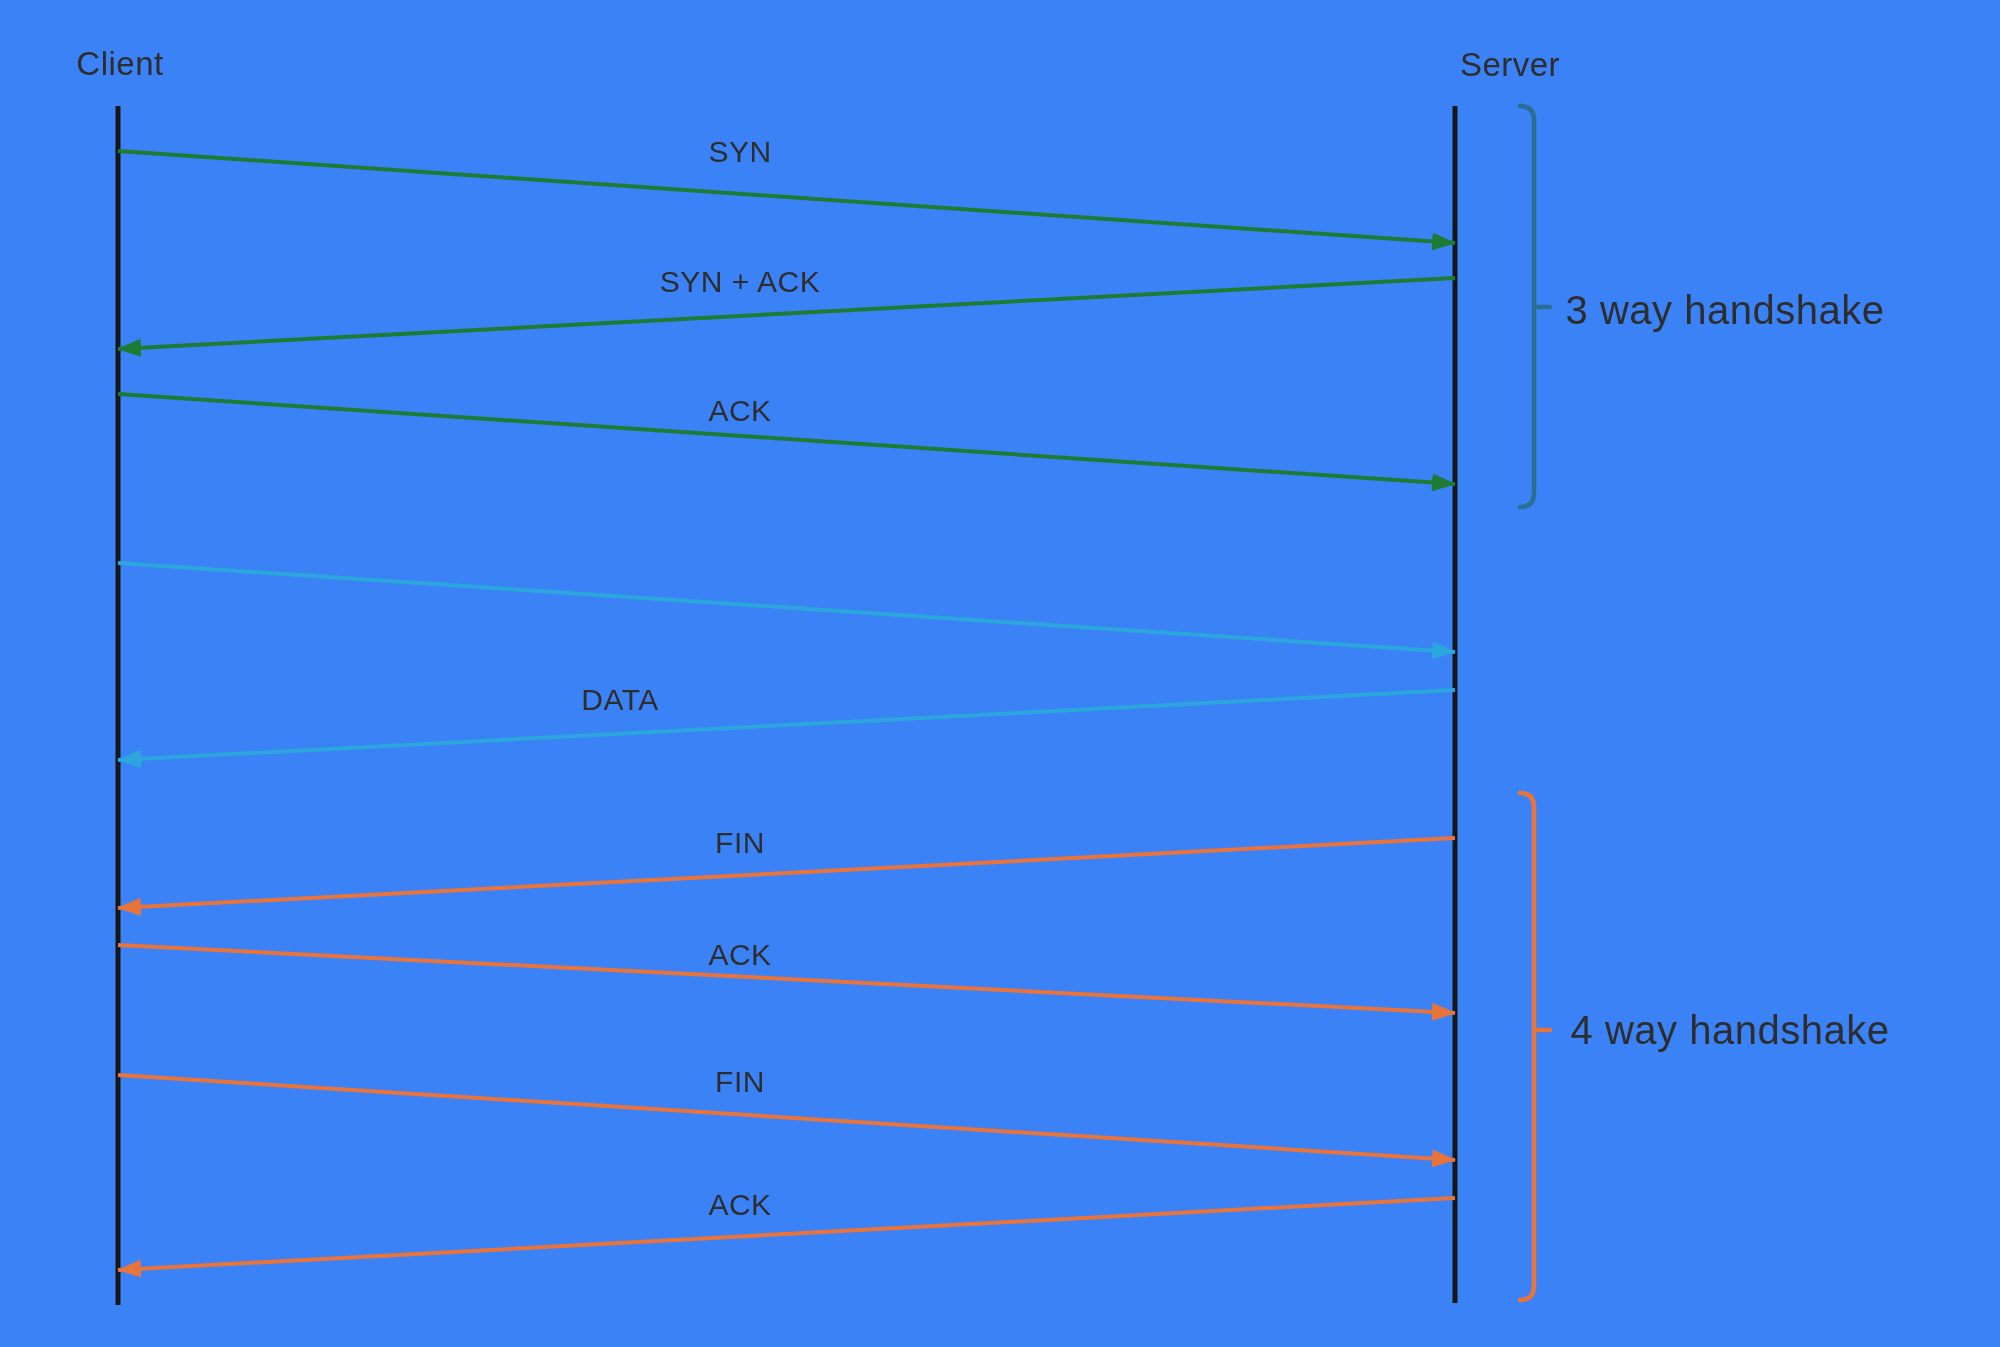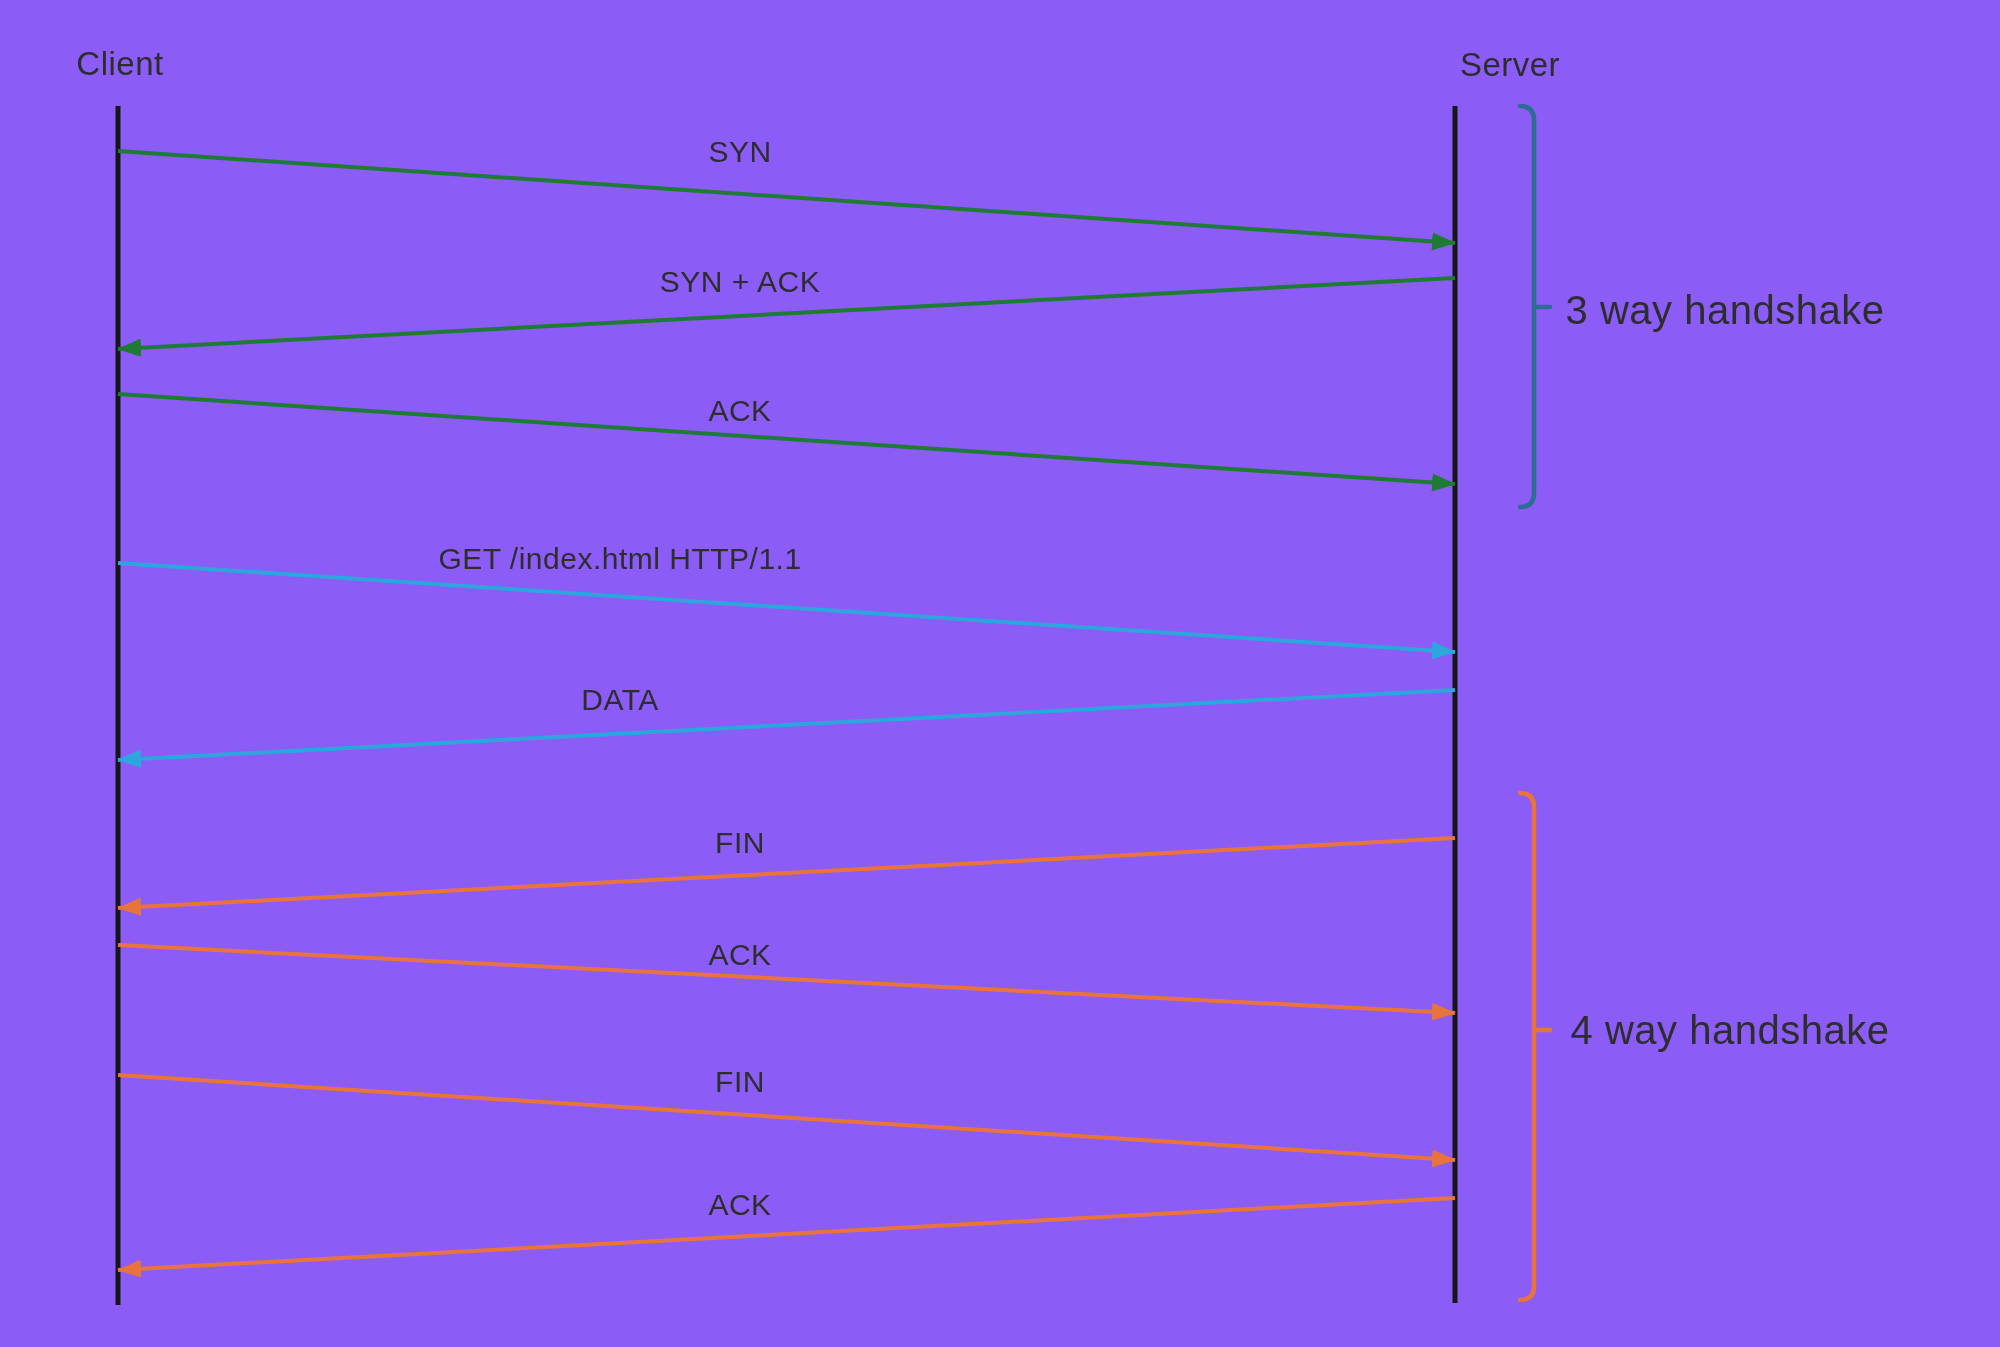--- a/index.html
+++ b/index.html
@@ -4,21 +4,21 @@
 <style>
   html, body {
     margin: 0;
     padding: 0;
     background: #ffffff;
   }
   .stage {
     position: relative;
     width: 2000px;
     height: 1347px;
-    background: #8b5cf6;
+    background: #3b82f6;
     overflow: hidden;
     font-family: "Liberation Sans", "DejaVu Sans", sans-serif;
   }
   #diagram-svg {
     position: absolute;
     left: 0;
     top: 0;
     width: 2000px;
     height: 1347px;
   }
@@ -75,19 +75,18 @@
   <div class="label header-label" id="lifeline-label-0" style="left: 120px; top: 63px;">Client</div>
 
   <div class="label header-label" id="lifeline-label-1" style="left: 1510px; top: 64px;">Server</div>
 
   <div class="label brace-label" id="brace-label-0" style="left: 1725px; top: 310px;">3 way handshake</div>
 
   <div class="label brace-label" id="brace-label-1" style="left: 1730px; top: 1030px;">4 way handshake</div>
 <div class="label msg-label" style="left: 740px; top: 152px;">SYN</div>
     <div class="label msg-label" style="left: 740px; top: 282px;">SYN + ACK</div>
     <div class="label msg-label" style="left: 740px; top: 411px;">ACK</div>
-    <div class="label msg-label" style="left: 620px; top: 559px;">GET /index.html HTTP/1.1</div>
     <div class="label msg-label" style="left: 620px; top: 700px;">DATA</div>
     <div class="label msg-label" style="left: 740px; top: 843px;">FIN</div>
     <div class="label msg-label" style="left: 740px; top: 955px;">ACK</div>
     <div class="label msg-label" style="left: 740px; top: 1082px;">FIN</div>
     <div class="label msg-label" style="left: 740px; top: 1205px;">ACK</div>
   </div>
 
 </body></html>

